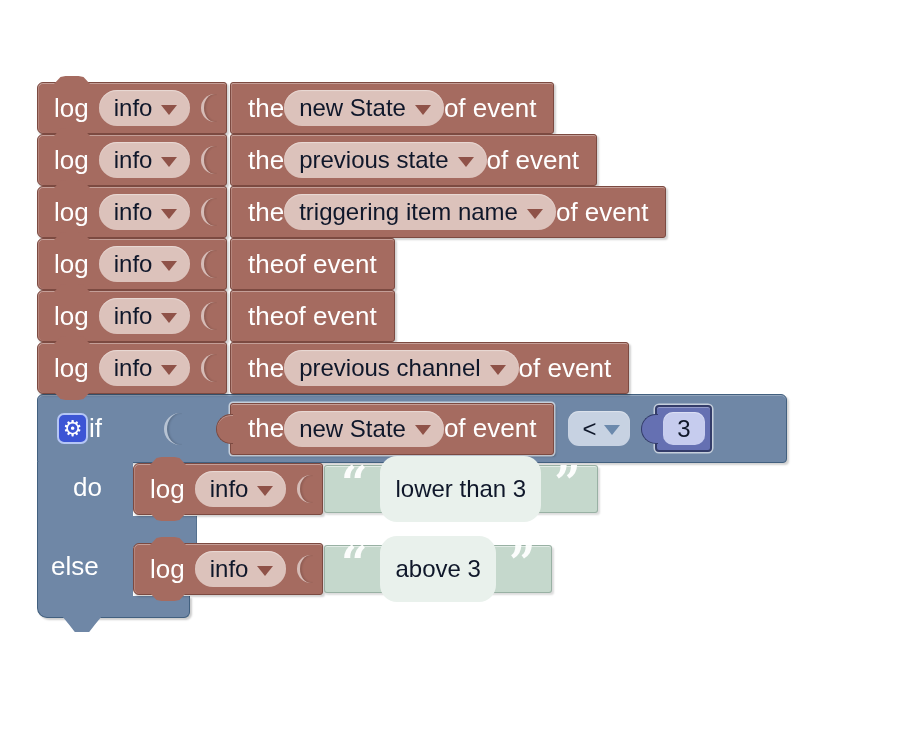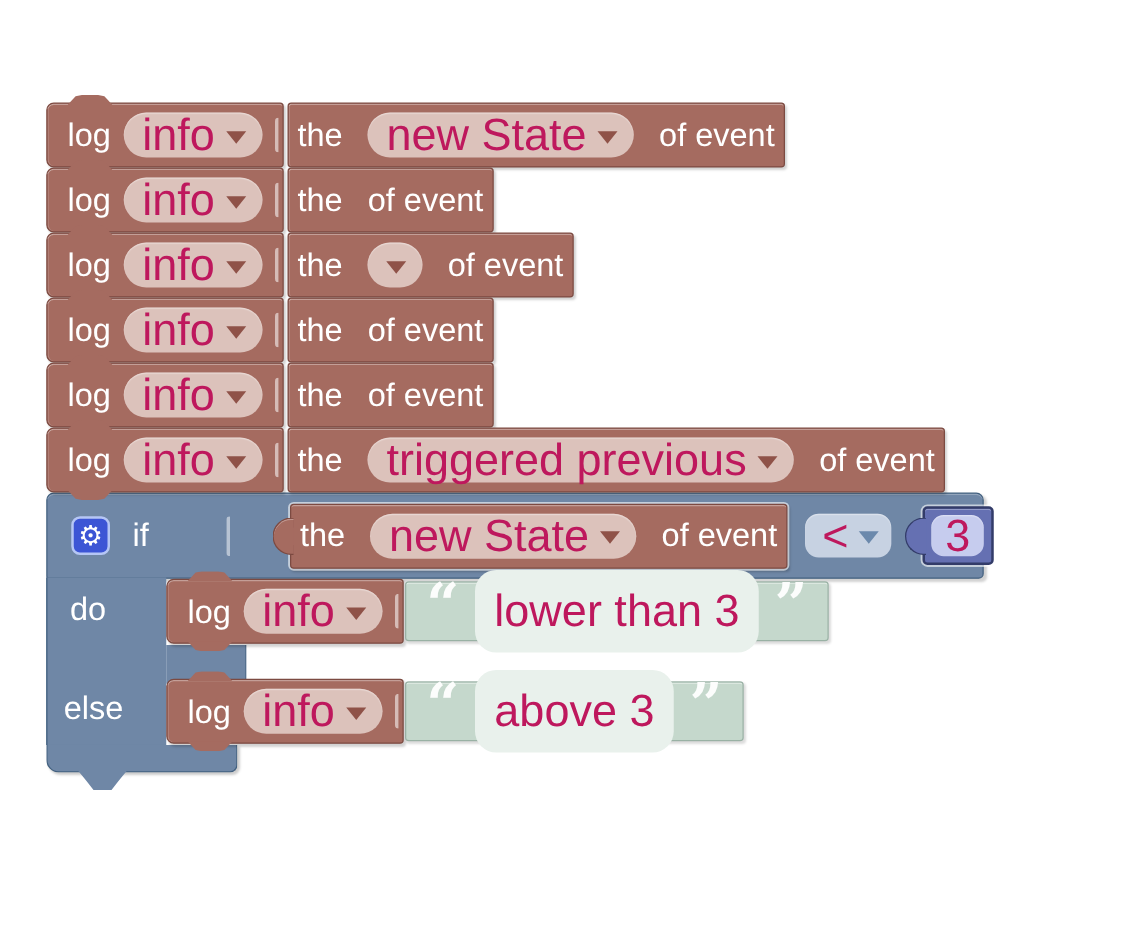--- a/index.html
+++ b/index.html
@@ -11,24 +11,24 @@
   html,body{margin:0;padding:0;}
   body{width:902px;height:740px;background:var(--canvas-bg);font-family:"Liberation Sans",sans-serif;overflow:hidden;}
   #canvas{position:relative;width:902px;height:548px;background:var(--canvas-bg);text-decoration:underline;}
 
   .row{position:absolute;left:37px;display:flex;gap:3px;z-index:2;}
 
   .block{box-sizing:border-box;height:52px;display:flex;align-items:center;position:relative;
     background:var(--block-red);border:1px solid var(--block-red-border);
     box-shadow:inset 0 1px 0 rgba(255,255,255,.35), inset 1px 0 0 rgba(255,255,255,.18), 1.5px 2px 2px rgba(0,0,0,.18);}
   .log-block{width:190px;border-radius:6px 3px 3px 6px;padding:0 9px 0 16px;gap:10px;flex:none;}
-  .value-block{border-radius:3px;padding:0 7px;gap:20px;}
+  .value-block{border-radius:3px;padding:0 17px;gap:0;}
 
   .wlab{color:#fff;font-size:26px;white-space:nowrap;}
-  .ptext{color:#be185d;font-size:36px;white-space:nowrap;}
+  .ptext{color:#0f172a;font-size:24px;white-space:nowrap;}
 
   .pill{height:36px;border-radius:18px;background:var(--red-pill);display:flex;align-items:center;gap:9px;
     padding:0 13px 0 15px;box-shadow:inset 0 1px 1px rgba(255,255,255,.4);}
   .arr{width:0;height:0;border-left:8px solid transparent;border-right:8px solid transparent;
     border-top:10px solid var(--red-arrow);margin-top:3px;}
   .arr-blue{border-top-color:var(--blue-arrow);}
 
   .socket{width:13px;height:28px;margin-left:auto;border-left:3px solid rgba(255,255,255,.55);
     border-radius:14px 0 0 14px;box-shadow:inset 2px 0 2px rgba(0,0,0,.12);}
 
@@ -45,28 +45,28 @@
     box-shadow:inset 0 1px 0 rgba(255,255,255,.25), 2px 2px 2px rgba(0,0,0,.18);}
   .if-spine{position:absolute;left:0;top:68px;width:96px;height:134px;background:var(--logic-blue);
     border-left:1px solid var(--logic-blue-border);box-sizing:border-box;}
   .if-gap{position:absolute;left:96px;top:122px;width:64px;height:31px;background:var(--logic-blue);
     border-right:1px solid rgba(66,96,127,.6);box-sizing:border-box;}
   .if-rail{position:absolute;left:0;top:202px;width:153px;height:22px;background:var(--logic-blue);
     border:1px solid var(--logic-blue-border);border-top:none;box-sizing:border-box;border-radius:0 0 6px 10px;
     box-shadow:2px 2px 2px rgba(0,0,0,.2);}
   .if-tab{position:absolute;left:25px;top:222px;width:40px;height:16px;background:var(--logic-blue);
     clip-path:polygon(0 0,100% 0,82% 55%,68% 100%,32% 100%,18% 55%);}
-  .do-lab{position:absolute;left:19px;top:78px;}
+  .do-lab{position:absolute;left:36px;top:78px;}
   .else-lab{position:absolute;left:14px;top:157px;}
   .statement{position:absolute;left:96px;display:flex;gap:0;}
 
   .gear{width:31px;height:31px;box-sizing:border-box;border-radius:7px;background:var(--gear-blue);
     border:2px solid #b5c6f5;color:#fff;display:flex;align-items:center;justify-content:center;
     font-size:22px;line-height:1;flex:none;}
-  .if-lab{margin-left:18px;}
+  .if-lab{margin-left:1px;}
   .empty-socket{width:15px;height:32px;margin-left:62px;border-left:3px solid rgba(255,255,255,.5);
     border-radius:16px 0 0 16px;box-shadow:inset 2px 0 2px rgba(0,0,0,.15);}
   .cond-group{display:flex;align-items:center;margin-left:34px;}
   .tab{width:17px;height:30px;box-sizing:border-box;border-radius:15px 0 0 15px;margin-right:-3px;z-index:1;}
   .tab-red{background:var(--block-red);border:1px solid var(--block-red-border);border-right:none;
     box-shadow:inset 0 1px 0 rgba(255,255,255,.3);}
   .cond{box-shadow:0 0 0 1.5px rgba(255,255,255,.6), inset 0 1px 0 rgba(255,255,255,.35), 1.5px 2px 2px rgba(0,0,0,.2);}
   .op-pill{background:var(--op-pill);height:35px;border-radius:11px;margin-left:14px;padding:0 10px 0 14px;gap:8px;}
   .num-group{display:flex;align-items:center;margin-left:11px;}
   .tab-num{background:var(--number-blue);border:1px solid var(--number-border);border-right:none;}
@@ -117,37 +117,42 @@
 
     <span class="wlab">log</span>
     <div class="pill">
       <span class="ptext">info</span>
       <i class="arr"></i>
     </div>
     <div class="socket"></div>
   </div>
      <div class="block value-block">
        <span class="wlab">the</span>
+       <div class="pill">
+         <span class="ptext">previous state</span>
+         <i class="arr"></i>
+       </div>
        <span class="wlab">of event</span>
      </div>
    </div>
       <div class="row" style="top:186px">
      <div class="block log-block">
     <div class="bump bump-top"></div>
 
     <span class="wlab">log</span>
     <div class="pill">
       <span class="ptext">info</span>
       <i class="arr"></i>
     </div>
     <div class="socket"></div>
   </div>
      <div class="block value-block">
        <span class="wlab">the</span>
        <div class="pill">
+         <span class="ptext">triggering item name</span>
          <i class="arr"></i>
        </div>
        <span class="wlab">of event</span>
      </div>
    </div>
       <div class="row" style="top:238px">
      <div class="block log-block">
     <div class="bump bump-top"></div>
 
     <span class="wlab">log</span>
@@ -185,21 +190,21 @@
     <span class="wlab">log</span>
     <div class="pill">
       <span class="ptext">info</span>
       <i class="arr"></i>
     </div>
     <div class="socket"></div>
   </div>
      <div class="block value-block">
        <span class="wlab">the</span>
        <div class="pill">
-         <span class="ptext">triggered previous</span>
+         <span class="ptext">previous channel</span>
          <i class="arr"></i>
        </div>
        <span class="wlab">of event</span>
      </div>
    </div>
     </div>
 
   <div id="if-root">
     <div class="if-header">
       <div class="gear">

